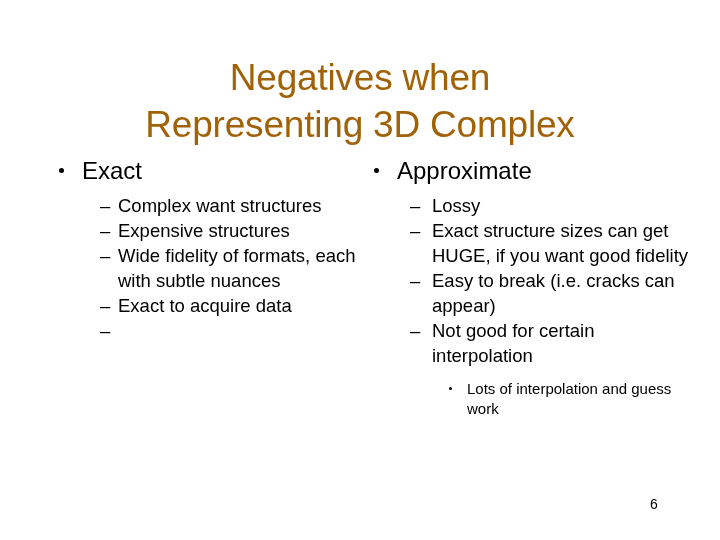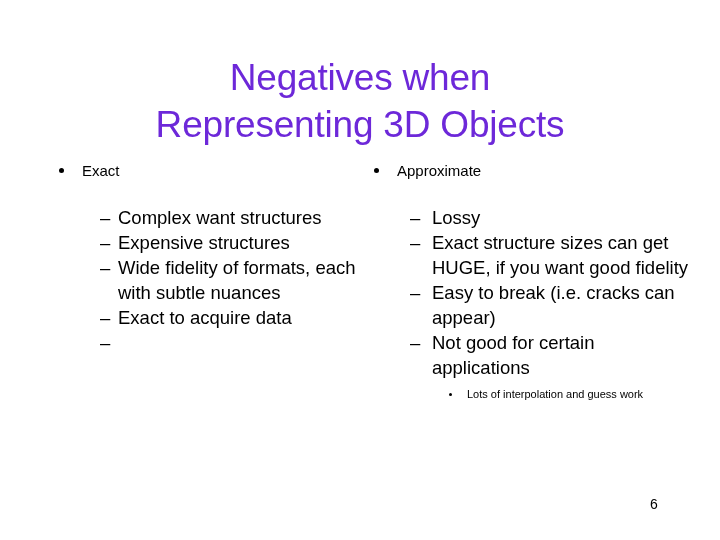--- a/index.html
+++ b/index.html
@@ -27,21 +27,21 @@
   .slide-title {
     position: absolute;
     top: 44px;
     left: 60px;
     width: 600px;
     text-align: center;
     font-size: 37px;
     line-height: 47px;
     font-weight: normal;
     letter-spacing: -0.2px;
-    color: #6d28d9;
+    color: #a16207;
     margin-top: 10px;
   }
   .slide-title .tline {
     display: block;
     white-space: nowrap;
   }
 
   
   .body-area {
     position: absolute;
@@ -54,23 +54,23 @@
     position: absolute;
     top: 0;
   }
   .col-left  { left: 48px;  width: 320px; }
   .col-right { left: 363px; width: 330px; }
 
   
   .lvl1 {
     position: relative;
     padding-left: 34px;
-    font-size: 15px;
+    font-size: 24px;
     line-height: 28px;
-    margin-bottom: 20px;
+    margin-bottom: 8px;
     white-space: nowrap;
   }
   .lvl1 .bullet {
     position: absolute;
     left: 11px;
     top: 11px;
     width: 5px;
     height: 5px;
     border-radius: 50%;
     background: #000000;
@@ -101,23 +101,23 @@
 
   
   .lvl3-list {
     margin: 0;
     padding: 0;
     list-style: none;
   }
   .lvl3 {
     position: relative;
     padding-left: 104px;
-    font-size: 11px;
+    font-size: 15px;
     line-height: 19.5px;
-    margin-top: 5px;
+    margin-top: 11px;
   }
   .lvl3 .bullet {
     position: absolute;
     left: 86px;
     top: 8px;
     width: 3px;
     height: 3px;
     border-radius: 50%;
     background: #000000;
   }
@@ -134,21 +134,21 @@
     color: #000000;
   }
 </style>
 </head>
 <body>
 
 <div class="slide">
 
   <h1 class="slide-title">
     <span class="tline">Negatives when</span>
-    <span class="tline">Representing 3D Objects</span>
+    <span class="tline">Representing 3D Complex</span>
   </h1>
 
   <div class="body-area">
 
     <div class="col col-left">
 
       <div class="lvl1">
         <span class="bullet"></span>
         <span>Exact</span>
       </div>
@@ -191,21 +191,21 @@
         <li class="lvl2">
           <span class="dash">–</span>
           <span>Exact structure sizes can get HUGE, if you want good fidelity</span>
         </li>
         <li class="lvl2">
           <span class="dash">–</span>
           <span>Easy to break (i.e. cracks can appear)</span>
         </li>
         <li class="lvl2">
           <span class="dash">–</span>
-          <span>Not good for certain applications</span>
+          <span>Not good for certain interpolation</span>
         </li>
       </ul>
 
       <ul class="lvl3-list">
         <li class="lvl3">
           <span class="bullet"></span>
           <span>Lots of interpolation and guess work</span>
         </li>
       </ul>
     </div>

